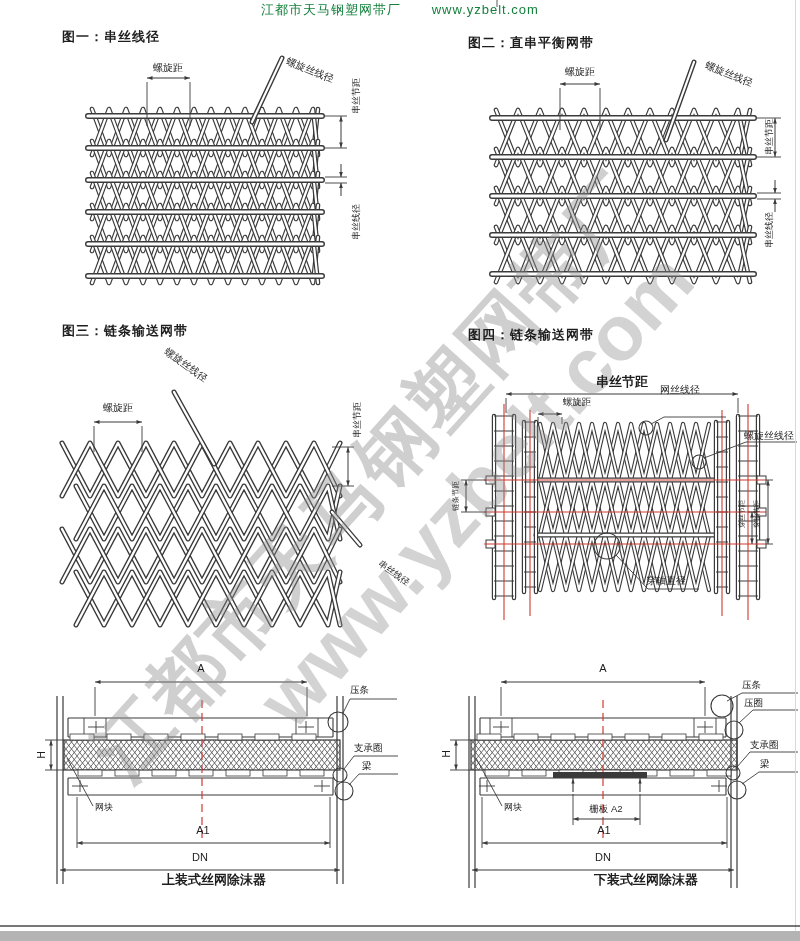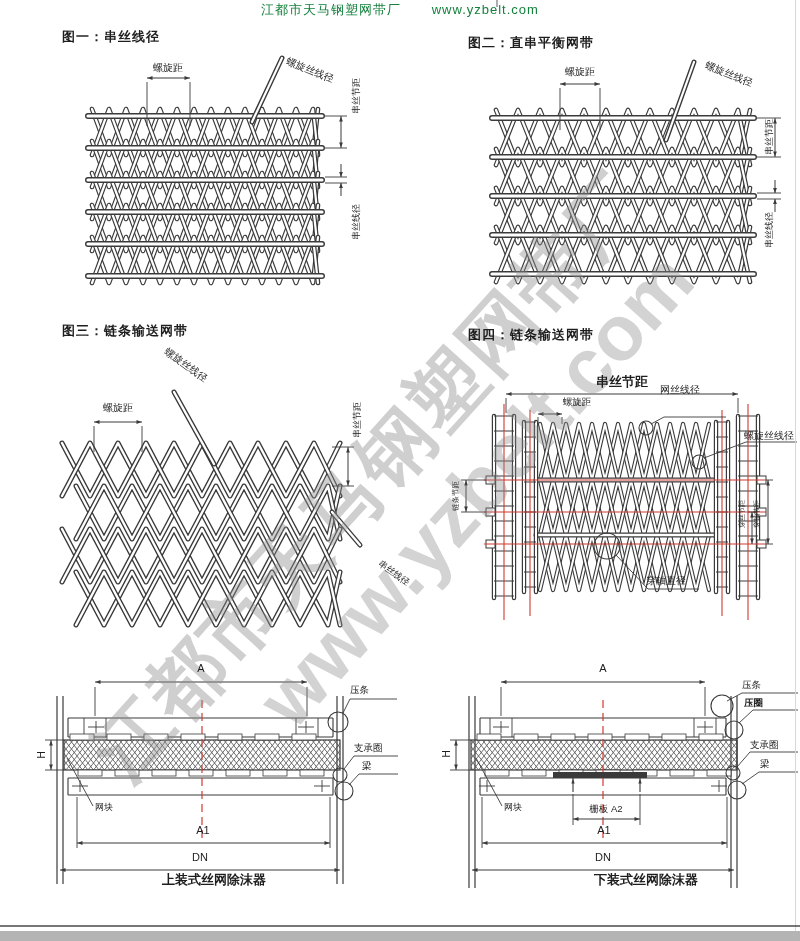--- a/index.html
+++ b/index.html
@@ -484,21 +484,21 @@
   <div class="lb" style="left:354px;top:743px;font-size:9.5px;">支承圈</div>
   <div class="lb" style="left:362px;top:761px;font-size:9.5px;">梁</div>
   <div class="lb" style="left:95px;top:802px;font-size:9px;">网块</div>
   <div class="lb ct" style="left:203px;top:830px;font-size:11px;">A1</div>
   <div class="lb ct" style="left:200px;top:857px;font-size:11px;">DN</div>
   <div class="lb ct" style="left:214px;top:880px;font-size:13px;font-weight:bold;">上装式丝网除沫器</div>
 
   <div class="lb ct" style="left:603px;top:668px;font-size:11px;">A</div>
   <div class="lb vt" style="left:447px;top:754px;">H</div>
   <div class="lb" style="left:742px;top:680px;font-size:9.5px;">压条</div>
-  <div class="lb" style="left:744px;top:698px;font-size:9.5px;font-weight:bold;">压圈</div>
+  <div class="lb" style="left:744px;top:698px;font-size:9.5px;">压圈</div>
   <div class="lb" style="left:750px;top:740px;font-size:9.5px;">支承圈</div>
   <div class="lb" style="left:760px;top:759px;font-size:9.5px;">梁</div>
   <div class="lb" style="left:504px;top:802px;font-size:9px;">网块</div>
   <div class="lb ct" style="left:606px;top:809px;font-size:9.5px;">栅板 A2</div>
   <div class="lb ct" style="left:604px;top:830px;font-size:11px;">A1</div>
   <div class="lb ct" style="left:603px;top:857px;font-size:11px;">DN</div>
   <div class="lb ct" style="left:612px;top:880px;font-size:13px;font-weight:bold;margin-left:34px;">下装式丝网除沫器</div>
 
 </div>
 

